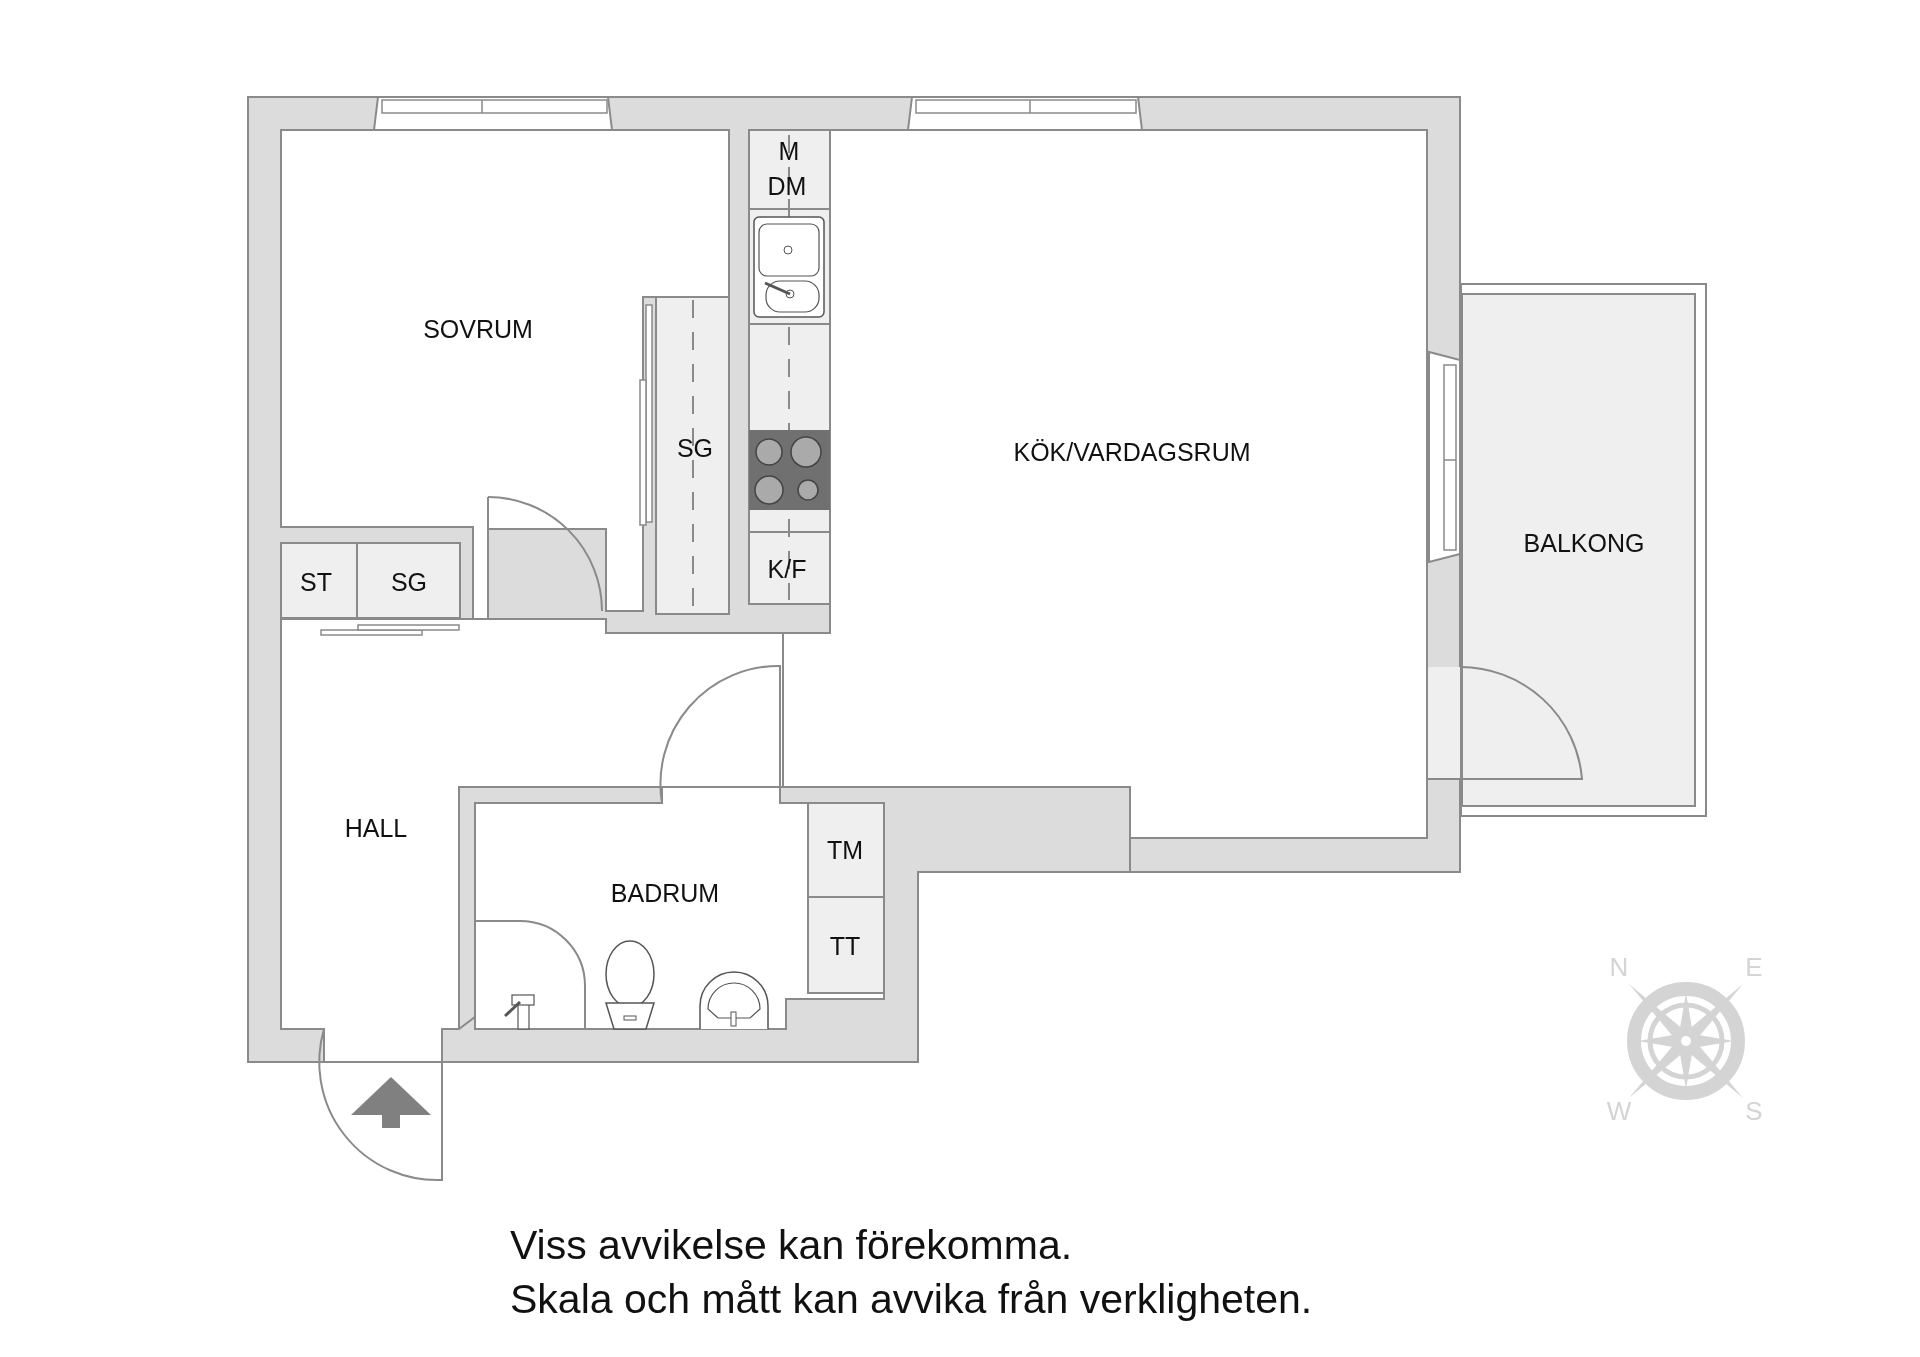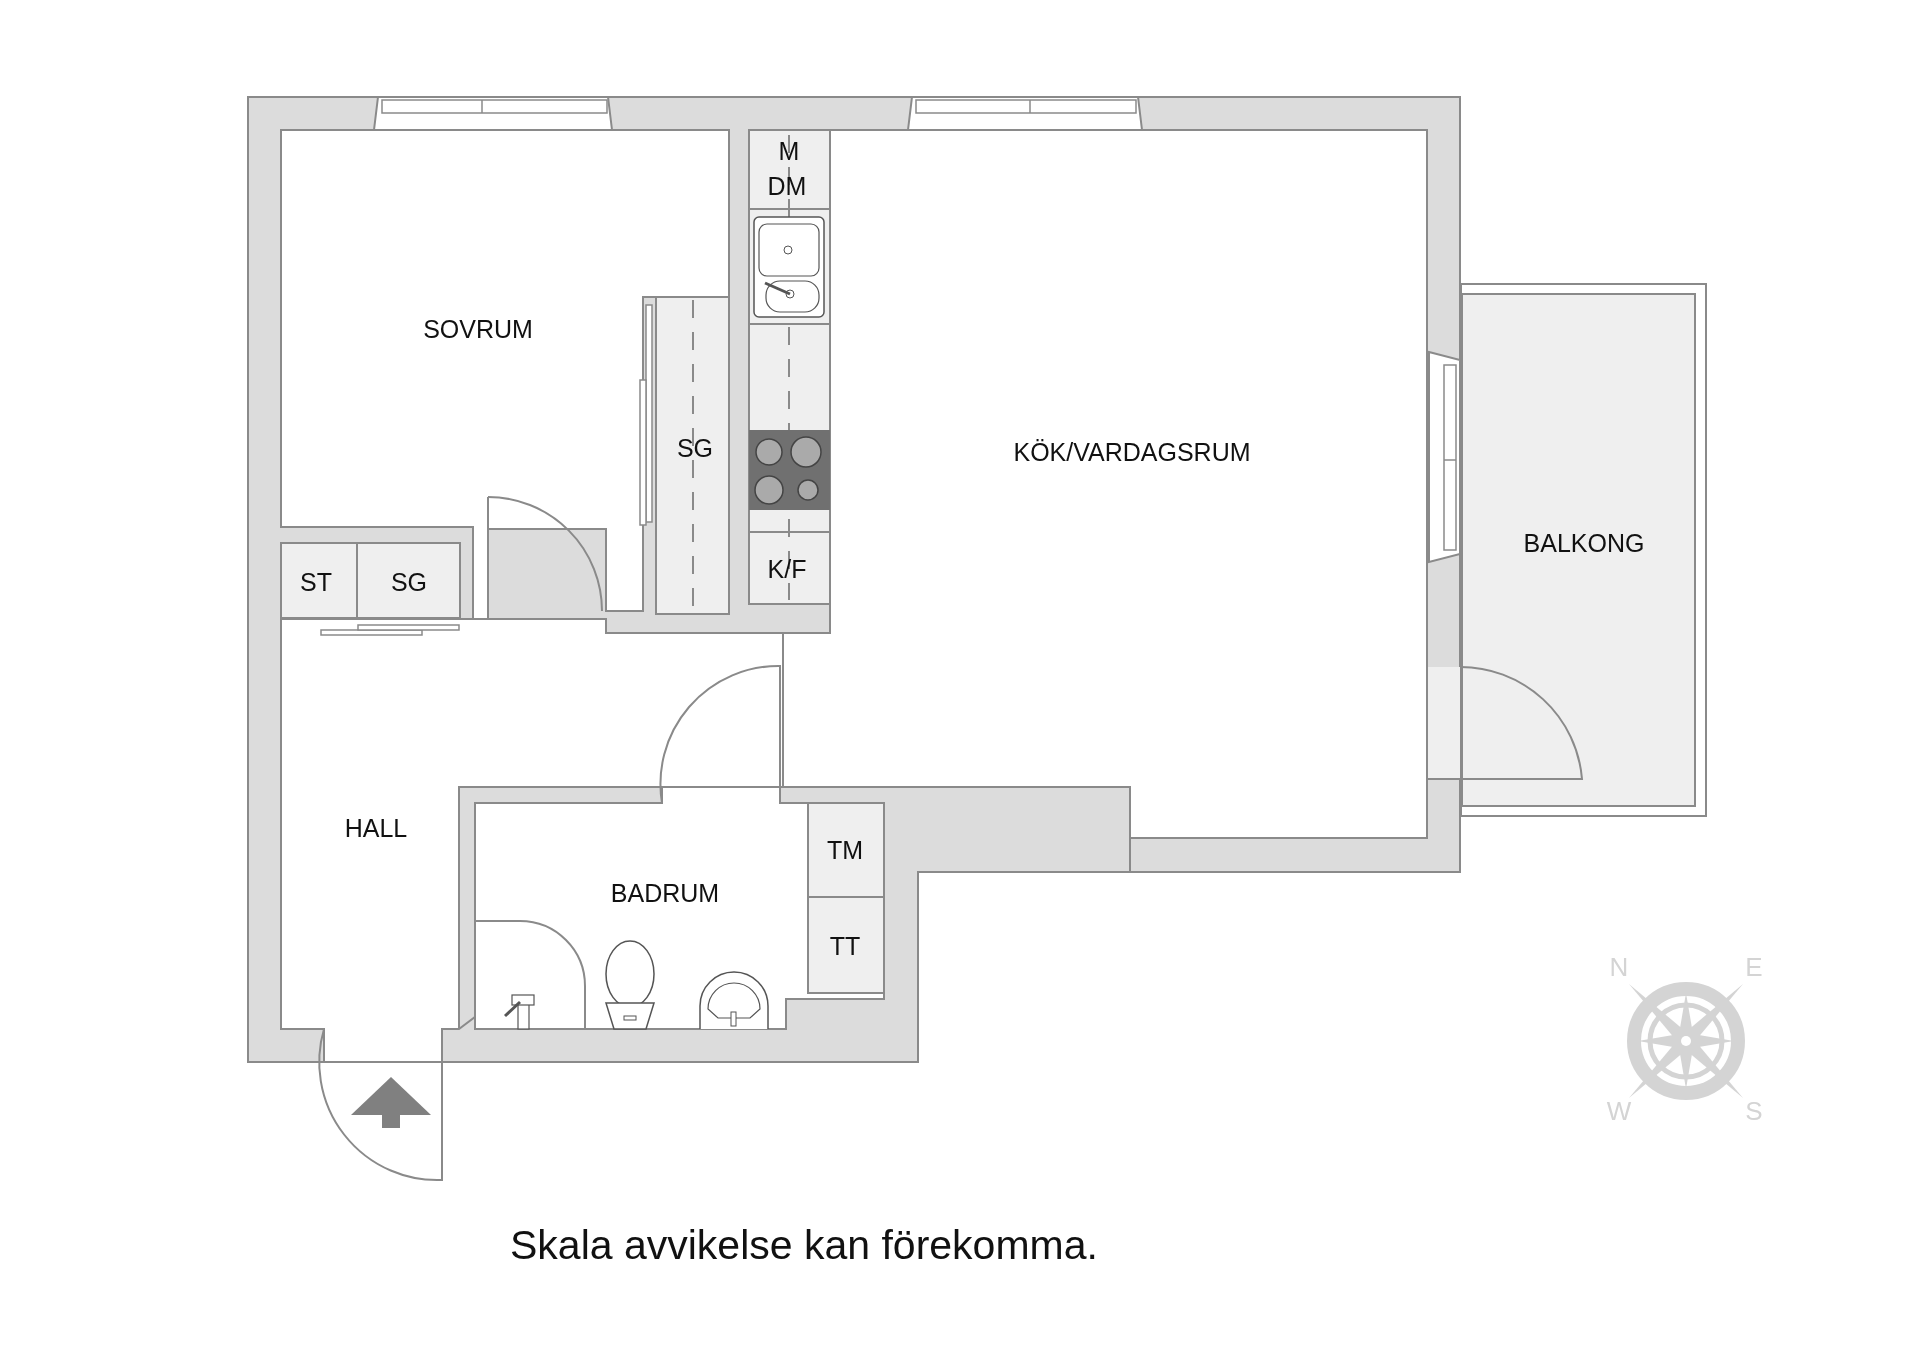--- a/index.html
+++ b/index.html
@@ -136,14 +136,15 @@
   <text class="label" x="787" y="195">DM</text>
   <text class="label" x="787" y="578">K/F</text>
   <text class="label" x="695" y="457">SG</text>
   <text class="label" x="316" y="591">ST</text>
   <text class="label" x="409" y="591">SG</text>
   <text class="label" x="845" y="859">TM</text>
   <text class="label" x="845" y="955">TT</text>
 </svg>
 
 <div class="disclaimer">
-  <div>Skala avvikelse kan förekomma.</div>
+  <div>Viss avvikelse kan förekomma.</div>
+  <div>Skala och mått kan avvika från verkligheten.</div>
 </div>
 
 </body></html>

